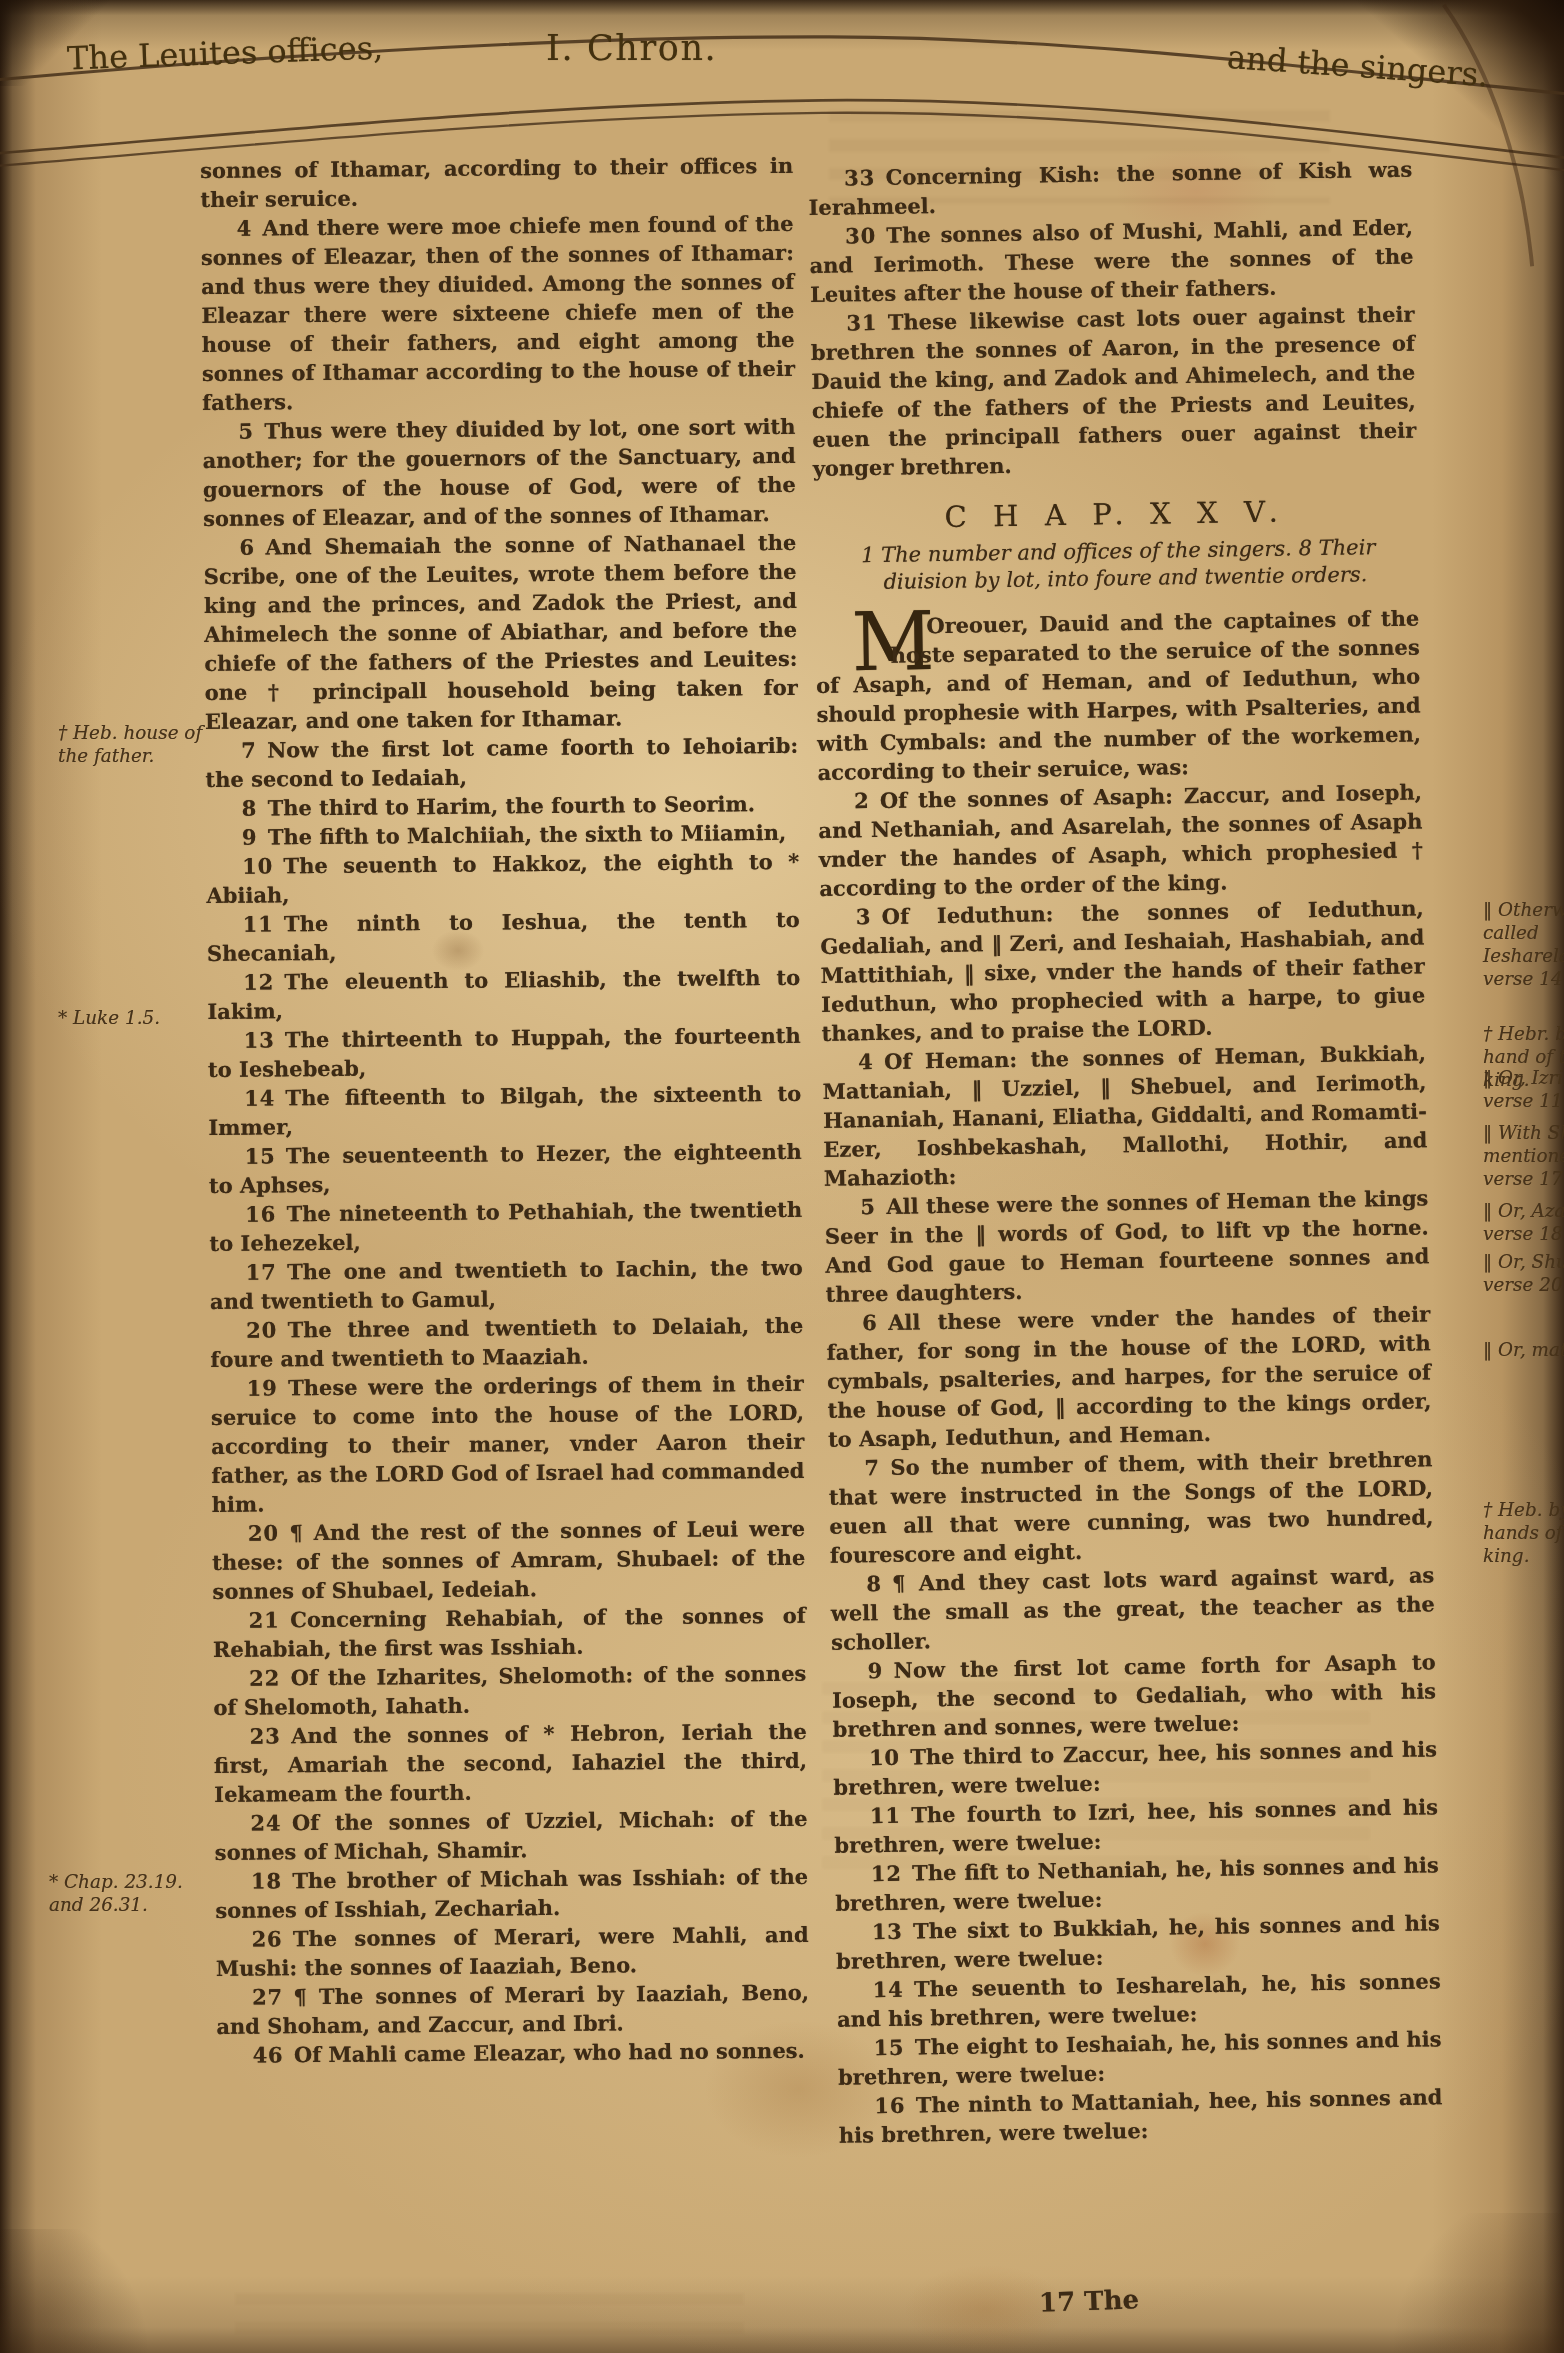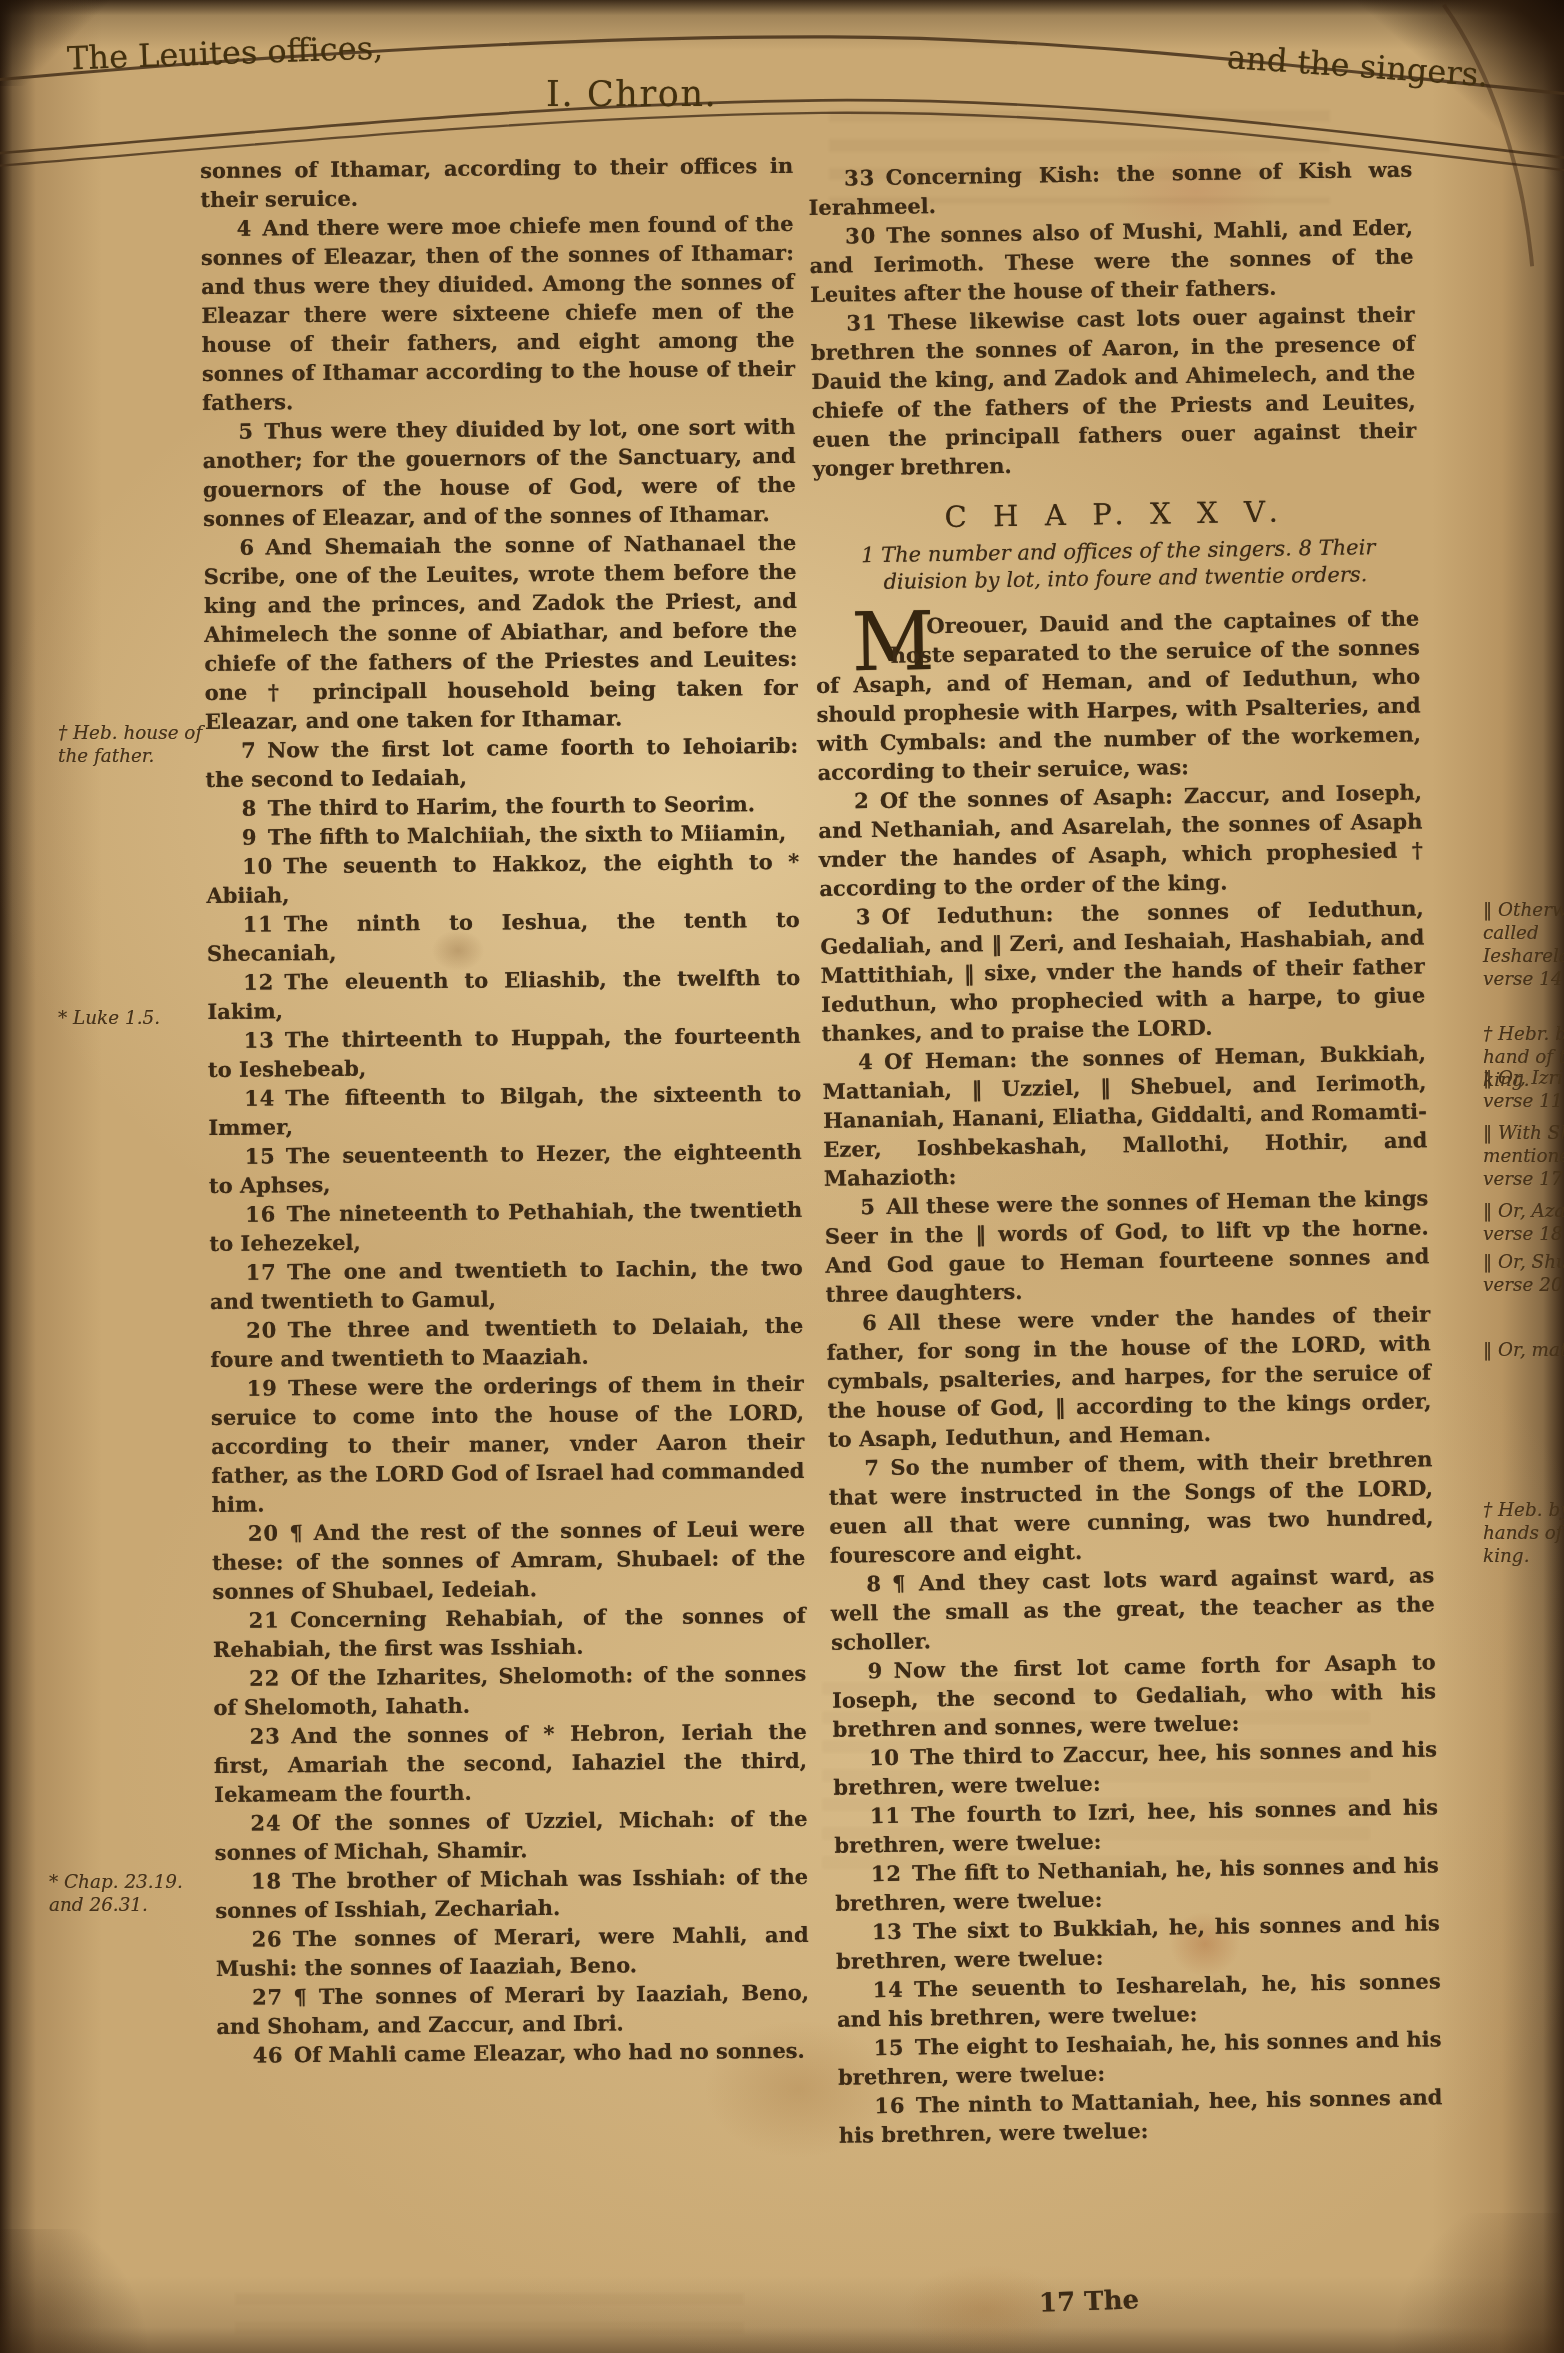--- a/index.html
+++ b/index.html
@@ -41,21 +41,21 @@
     background:repeating-linear-gradient(180deg,rgba(105,72,36,0.10) 0 12.5px,rgba(0,0,0,0) 12.5px 29px);}
   .ghost1{left:829px;top:110px;width:501px;height:94px;}
   .ghost2{left:822px;top:1682px;width:548px;height:203px;opacity:0.35;}
   .ghost3{left:235px;top:2293px;width:509px;height:55px;opacity:0.4;}
 
   .rules{position:absolute;left:0;top:0;pointer-events:none;}
 
   .running-head{position:absolute;color:#42300f;white-space:nowrap;
     text-shadow:0 0 0.8px rgba(66,48,15,0.55);}
   .rh-left{left:67px;top:34px;font-size:32px;transform:rotate(-2deg);}
-  .rh-center{left:546px;top:28px;font-size:35px;letter-spacing:1.6px;margin-top:46px;}
+  .rh-center{left:546px;top:28px;font-size:35px;letter-spacing:1.6px;}
   .rh-right{left:1227px;top:47px;font-size:32px;transform:rotate(4deg);}
 
   .col{position:absolute;text-align:justify;font-weight:bold;
     font-size:21px;line-height:29px;color:#3c2a15;
     text-shadow:0 0 0.7px rgba(60,42,21,0.65);}
   .left-col{left:200px;top:156px;width:593px;transform:rotate(-0.5deg);transform-origin:top left;}
   .right-col{left:808px;top:164px;width:604px;transform:rotate(-0.9deg);transform-origin:top left;}
   .col p{margin:0;}
   .col p.verse{text-indent:36px;}
   .col p.cont{text-indent:0;}

